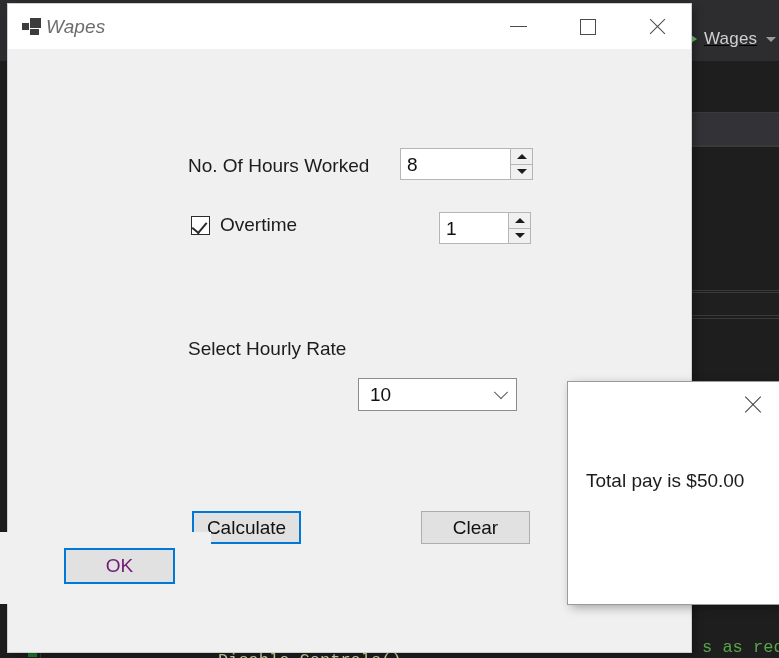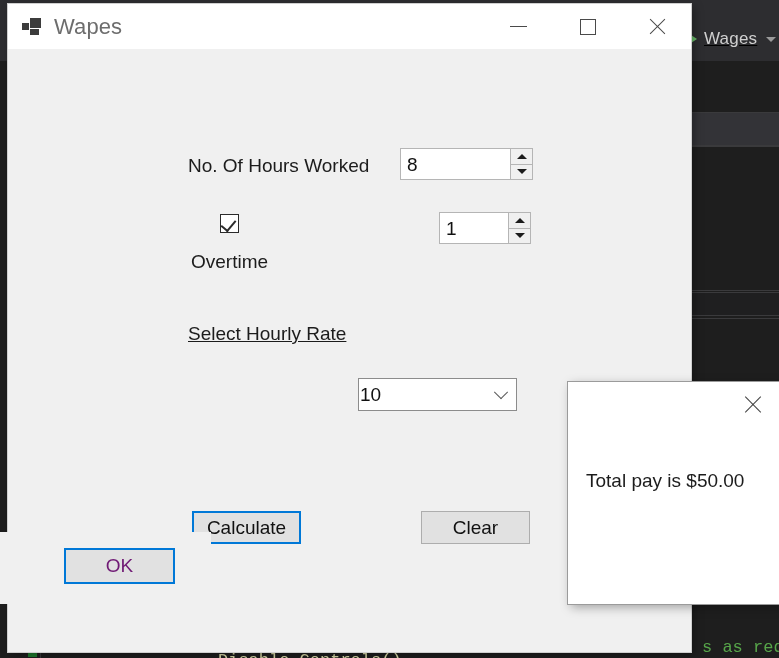--- a/index.html
+++ b/index.html
@@ -151,24 +151,25 @@
   #app-icon i {
     position: absolute;
     display: block;
     background: #3c3c3c;
     box-shadow: 0 0 0 1px #ffffff;
   }
   #app-icon .sq-a { left: 0px;  top: 5px;  width: 7px;  height: 7px; }
   #app-icon .sq-b { left: 8px;  top: 0px;  width: 11px; height: 10px; }
   #app-icon .sq-c { left: 8px;  top: 11px; width: 9px;  height: 6px; }
   #winform-title {
-    margin-left: 12px;
-    font-size: 22px;
+    margin-left: 4px;
+    font-size: 19px;
     color: #6d6d6d;
     letter-spacing: .1px;
+    font-style: italic;
   }
   .win-ctrl {
     position: absolute;
     top: 0;
     width: 69px; height: 45px;
     display: flex;
     align-items: center;
     justify-content: center;
   }
   #btn-minimize { right: 138px; }
@@ -203,21 +204,21 @@
     background: #f0f0f0;
   }
 
   .form-label {
     position: absolute;
     font-size: 19px;
     color: #1c1c1c;
     white-space: nowrap;
   }
   #label-hours  { left: 180px; top: 106px; }
-  #label-rate   { left: 180px; top: 274px; text-decoration: underline; }
+  #label-rate   { left: 180px; top: 289px; }
 
   
   .numeric {
     position: absolute;
     background: #ffffff;
     border: 1px solid #b5b5b5;
     box-sizing: border-box;
     display: flex;
     align-items: stretch;
   }
@@ -259,22 +260,21 @@
   }
   #numeric-hours    { left: 392px; top: 99px;  width: 133px; height: 32px; }
   #numeric-overtime { left: 431px; top: 163px; width: 92px;  height: 32px; }
 
   
   #checkbox-overtime-row {
     position: absolute;
     left: 183px; top: 165px;
     display: flex;
     align-items: center;
-    gap: 18px;
-    flex-direction: column;
+    gap: 10px;
   }
   #checkbox-overtime {
     position: relative;
     width: 19px; height: 19px;
     background: #ffffff;
     border: 1px solid #2b2b2b;
     box-sizing: border-box;
   }
   #checkbox-overtime .tick {
     position: absolute;
@@ -295,21 +295,21 @@
     left: 350px; top: 329px;
     width: 159px; height: 33px;
     background: #ffffff;
     border: 1px solid #8c8c8c;
     box-sizing: border-box;
     display: flex;
     align-items: center;
   }
   #combo-rate-value {
     flex: 1;
-    padding-left: 1px;
+    padding-left: 11px;
     font-size: 19px;
     color: #111;
   }
   #combo-rate-arrow {
     width: 30px;
     display: flex;
     align-items: center;
     justify-content: center;
   }
   .chev-down {

